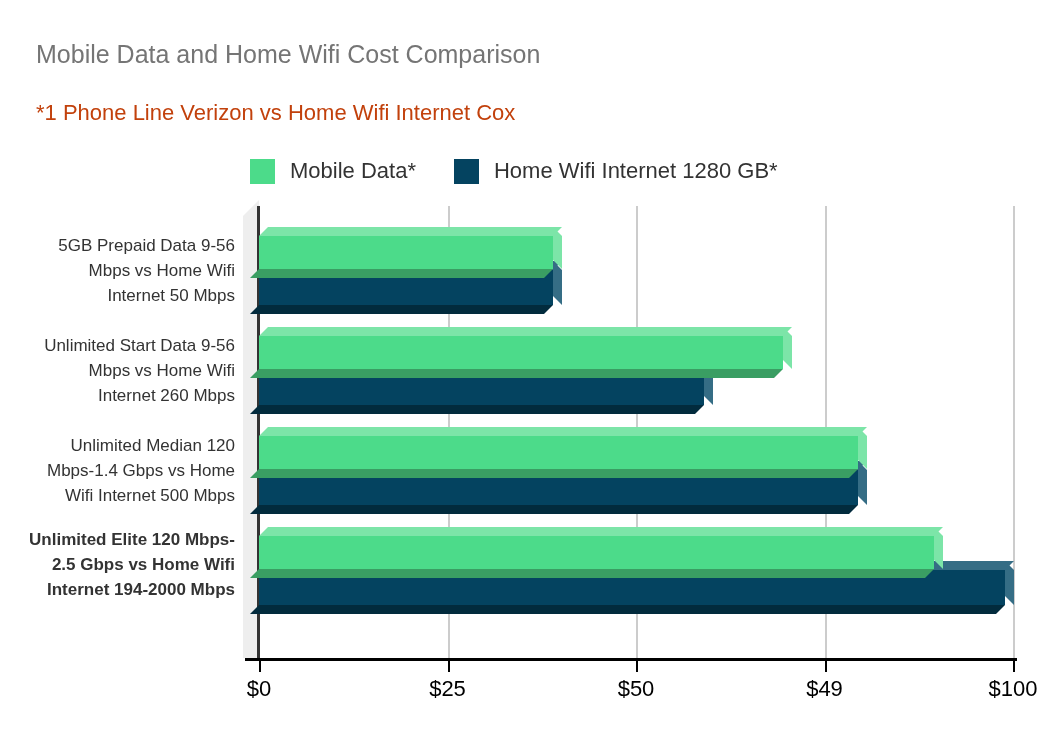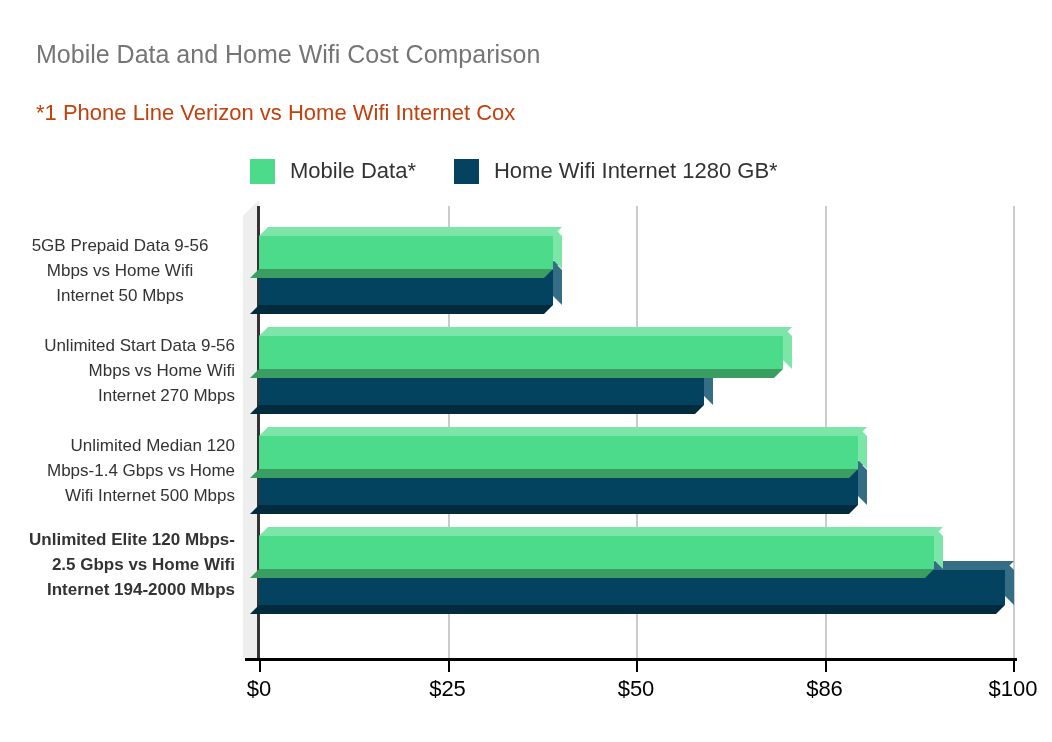--- a/index.html
+++ b/index.html
@@ -213,29 +213,29 @@
     <div class="legend-item">
       <span class="legend-swatch" id="sw1" style="background: rgb(4, 67, 96);"></span>
       <span class="legend-label">Home Wifi Internet 1280 GB*</span>
     </div>
   </div>
 
   <div id="plot-wall"></div>
   <div id="plot-wall-cap"></div>
 
   <div id="category-labels">
-      <div class="cat-label" style="top: 27px; text-align: center;">
+      <div class="cat-label" style="top: 27px;">
         <div>5GB Prepaid Data 9-56</div>
         <div>Mbps vs Home Wifi</div>
         <div>Internet 50 Mbps</div>
       </div>
       <div class="cat-label" style="top: 127px;">
         <div>Unlimited Start Data 9-56</div>
         <div>Mbps vs Home Wifi</div>
-        <div>Internet 270 Mbps</div>
+        <div>Internet 260 Mbps</div>
       </div>
       <div class="cat-label" style="top: 227px;">
         <div>Unlimited Median 120</div>
         <div>Mbps-1.4 Gbps vs Home</div>
         <div>Wifi Internet 500 Mbps</div>
       </div>
       <div class="cat-label" style="top: 321px; font-weight: bold;">
         <div>Unlimited Elite 120 Mbps-</div>
         <div>2.5 Gbps vs Home Wifi</div>
         <div>Internet 194-2000 Mbps</div>
@@ -302,19 +302,19 @@
     <div id="y-axis-line"></div>
     <div id="x-axis-line"></div>
     <div id="x-axis">
         <div class="x-tick" style="left: 0px;"></div>
         <div class="x-tick-label" style="left: 0px;">$0</div>
         <div class="x-tick" style="left: 188.5px;"></div>
         <div class="x-tick-label" style="left: 188.5px;">$25</div>
         <div class="x-tick" style="left: 377px;"></div>
         <div class="x-tick-label" style="left: 377px;">$50</div>
         <div class="x-tick" style="left: 565.5px;"></div>
-        <div class="x-tick-label" style="left: 565.5px;">$86</div>
+        <div class="x-tick-label" style="left: 565.5px;">$49</div>
         <div class="x-tick" style="left: 754px;"></div>
         <div class="x-tick-label" style="left: 754px;">$100</div>
       </div>
   </div>
 
 </div>
 
 </body></html>

